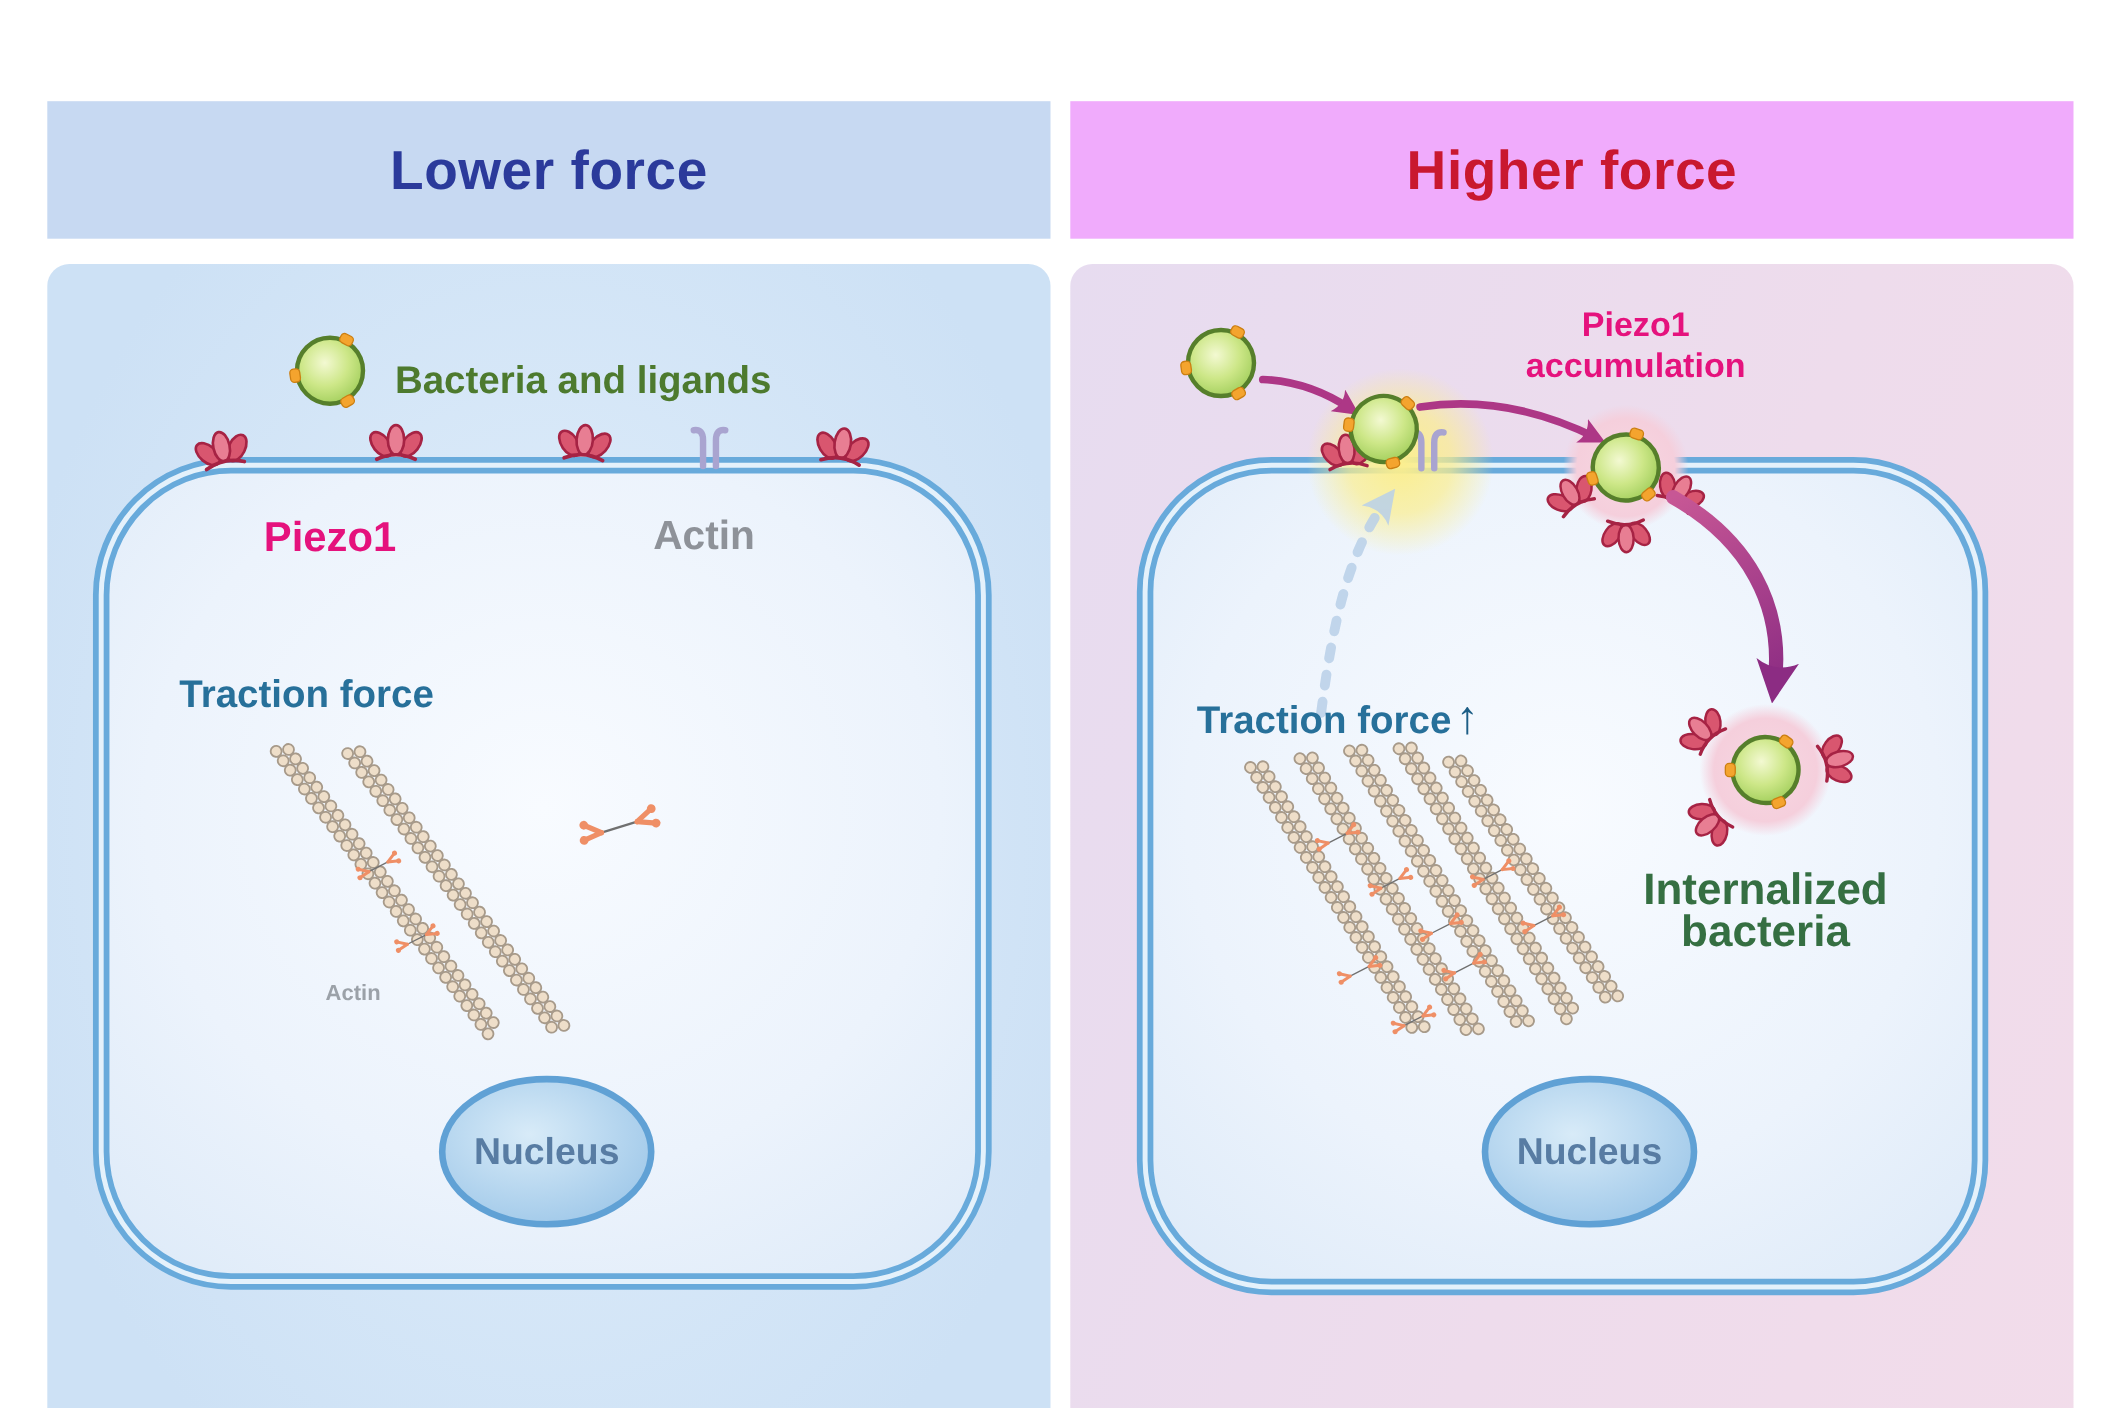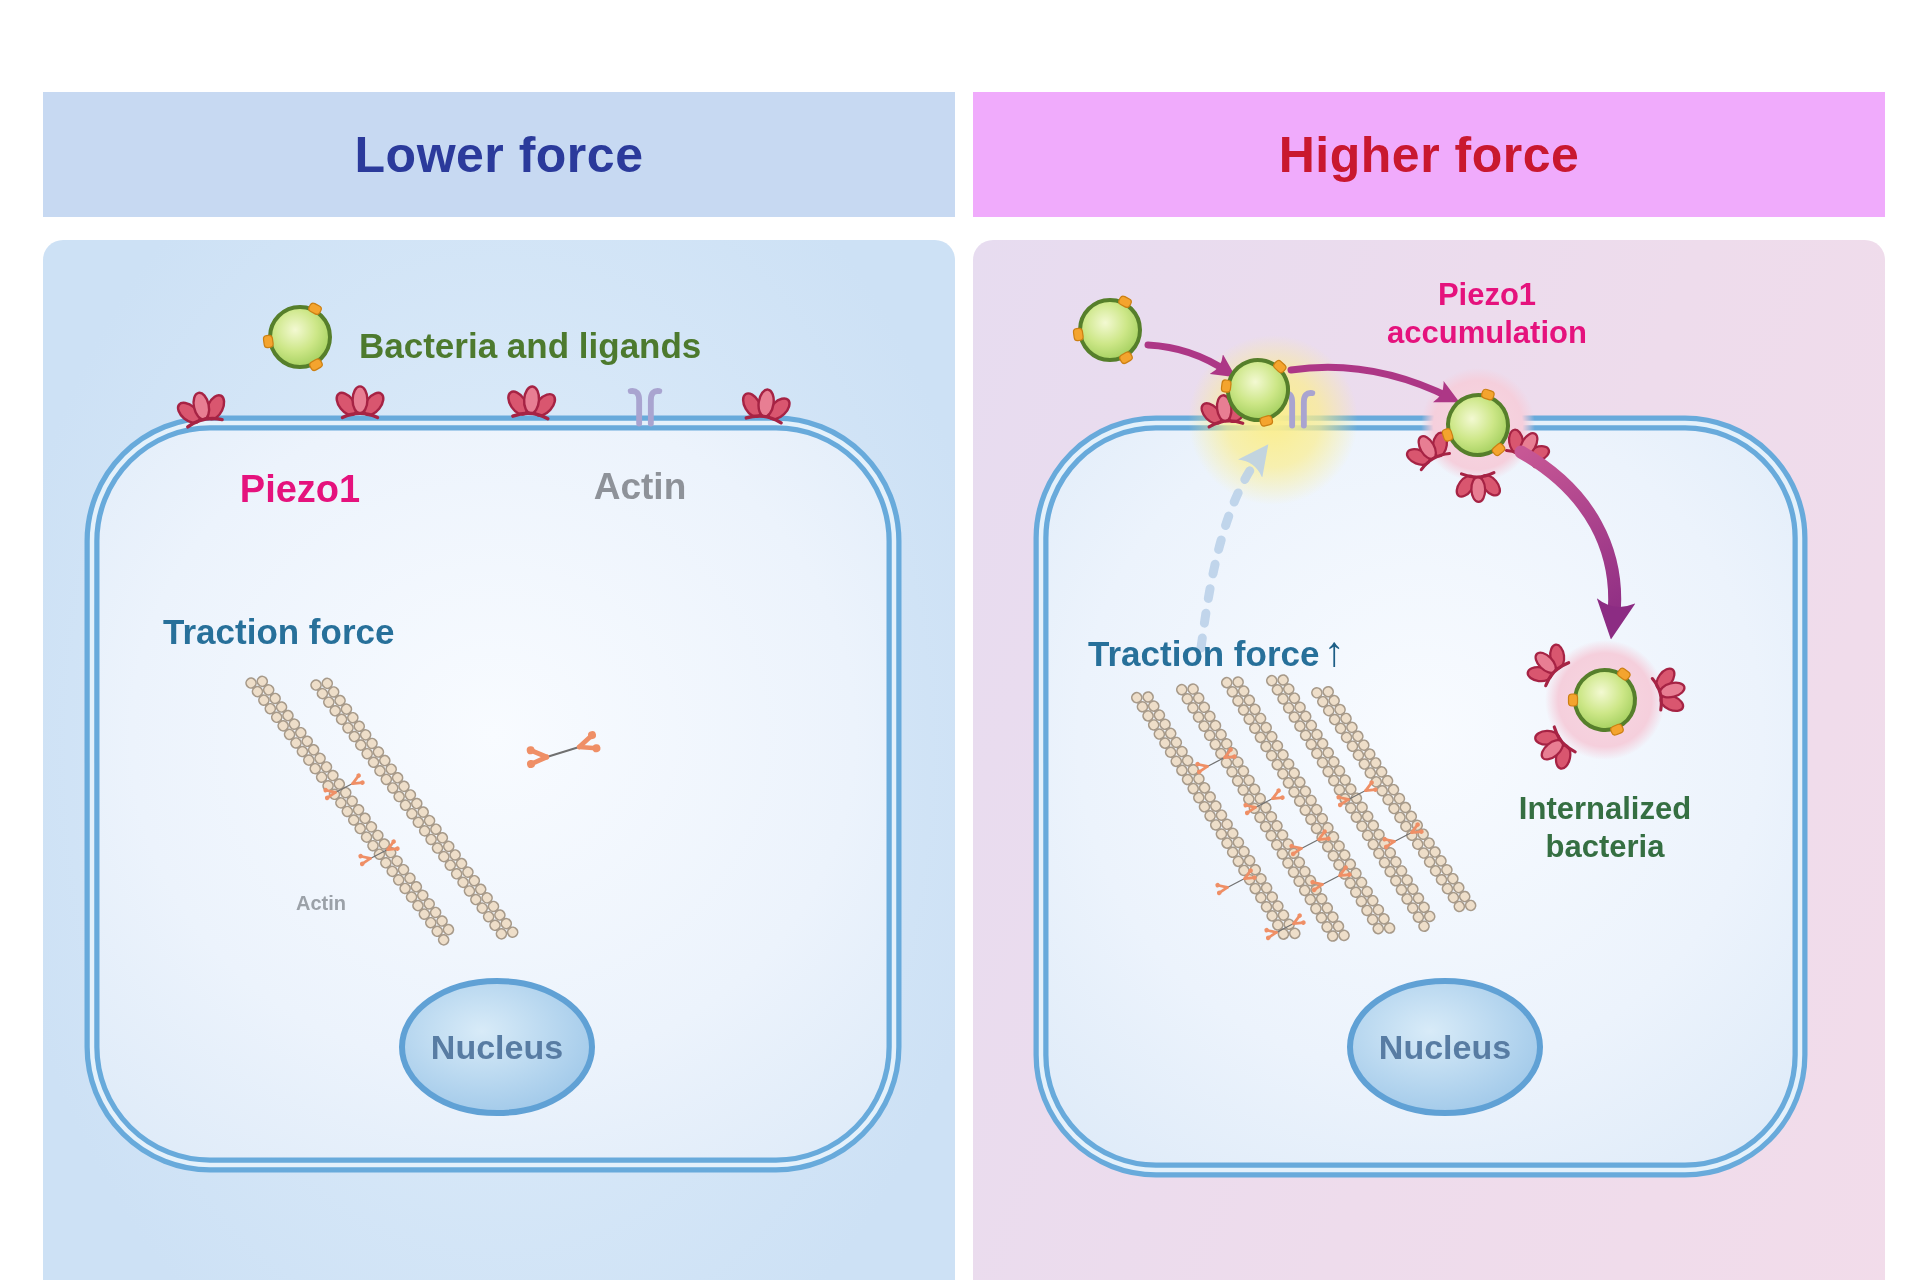--- a/index.html
+++ b/index.html
@@ -208,20 +208,20 @@
       <ellipse cx="472" cy="807" rx="95" ry="66" fill="url(#nucGrad)" stroke="#60a1d5" stroke-width="6"></ellipse>
     </svg>
 
     <div class="lbl center" style="left:394px;top:36px;width:240px;font-size:31px;line-height:38px;color:#e5127d;">
       <div>Piezo1</div>
       <div>accumulation</div>
     </div>
     <div class="lbl" style="left:115px;top:372px;font-size:35px;color:#27709a;margin-top:16px;">
       <span>Traction force</span><span style="color:#1d5e86;font-size:42px;font-weight:900;margin-left:4px;">↑</span>
     </div>
-    <div class="lbl center" style="left:512px;top:550px;width:240px;font-size:31px;line-height:38px;color:#356f42;">
+    <div class="lbl center" style="left:512px;top:550px;width:240px;font-size:40px;line-height:38px;color:#356f42;">
       <div>Internalized</div>
       <div>bacteria</div>
     </div>
     <div class="lbl center" style="left:372px;top:788px;width:200px;font-size:34px;color:#587ca3;">Nucleus</div>
   </div>
 
 </div>
 
 </body></html>

